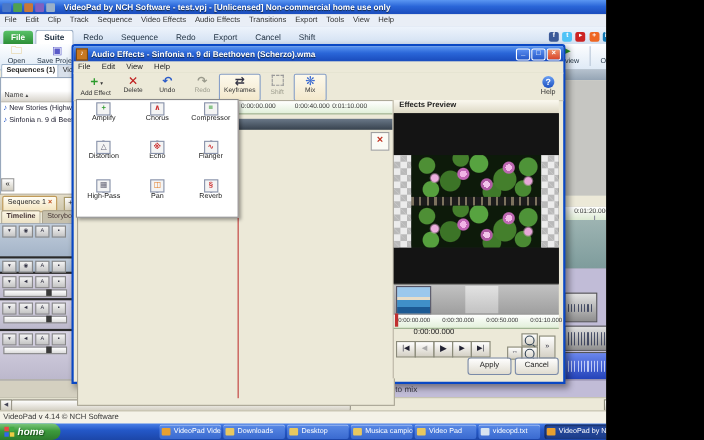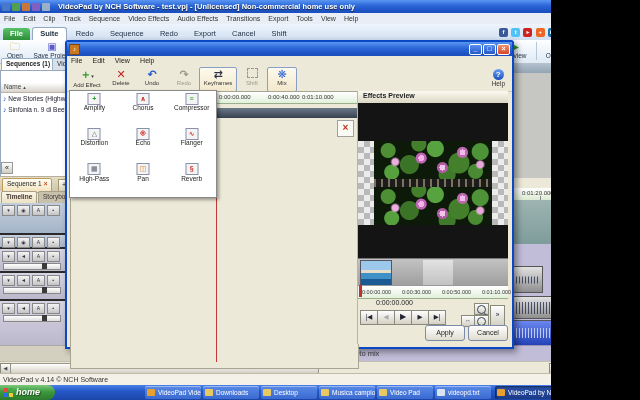--- a/index.html
+++ b/index.html
@@ -344,20 +344,21 @@
     <span class="sbtn" style="left:628px;top:1px;width:11px;height:9px"><span class="mag" style="margin-top:1px"></span></span>
   </div>
 
   <div class="abs" id="status">
     <span class="abs" style="left:3px;top:2px">VideoPad v 4.14 © NCH Software</span>
   </div>
 
   <div class="abs" id="dlg">
     <div id="dlg-tb">
       <span id="dlg-ic">♪</span>
+      <span id="dlg-title">Audio Effects - Sinfonia n. 9 di Beethoven (Scherzo).wma</span>
       <span style="position:absolute;right:2px;top:2px;display:flex">
         <span class="winbtn b">_</span>
         <span class="winbtn b">□</span>
         <span class="winbtn r">×</span>
       </span>
     </div>
     <div id="dlg-mb">
       <span>File</span>
       <span>Edit</span>
       <span>View</span>

